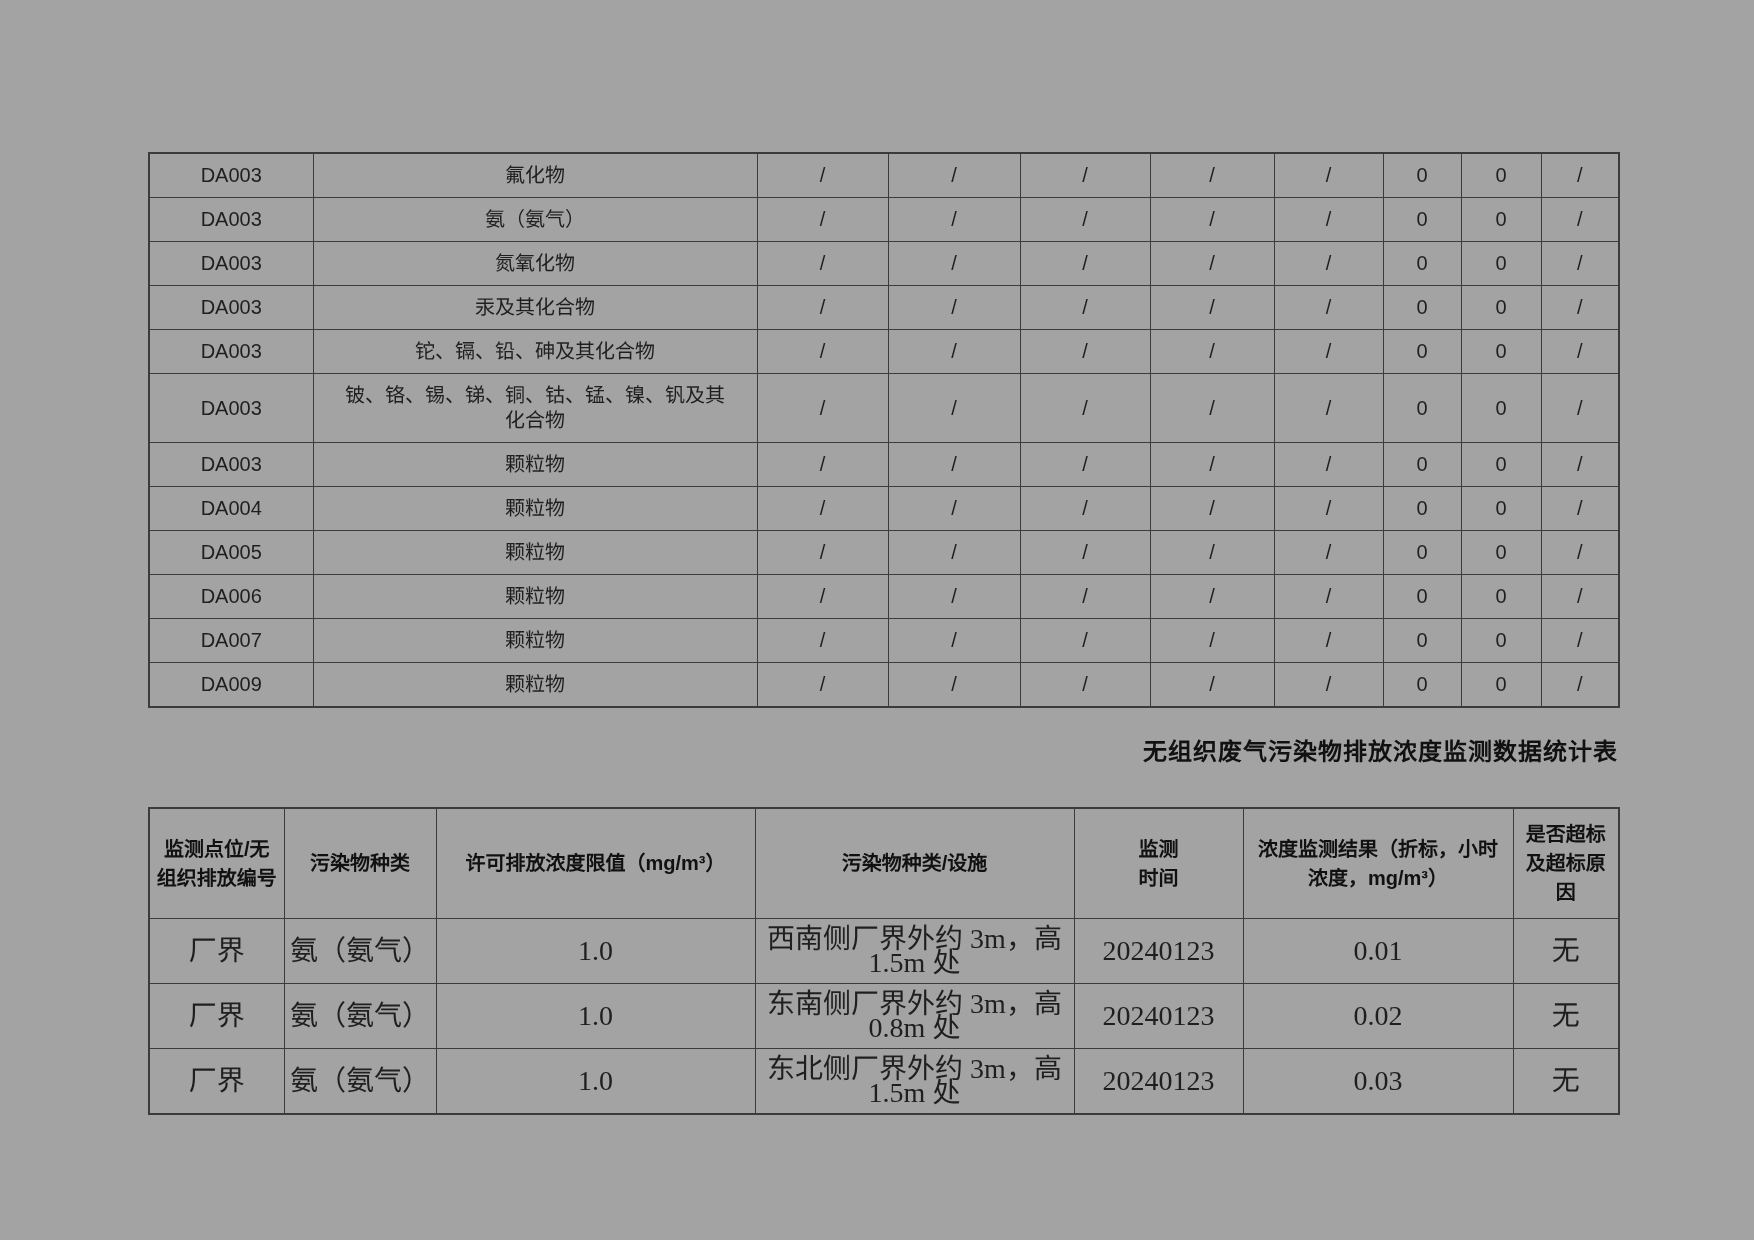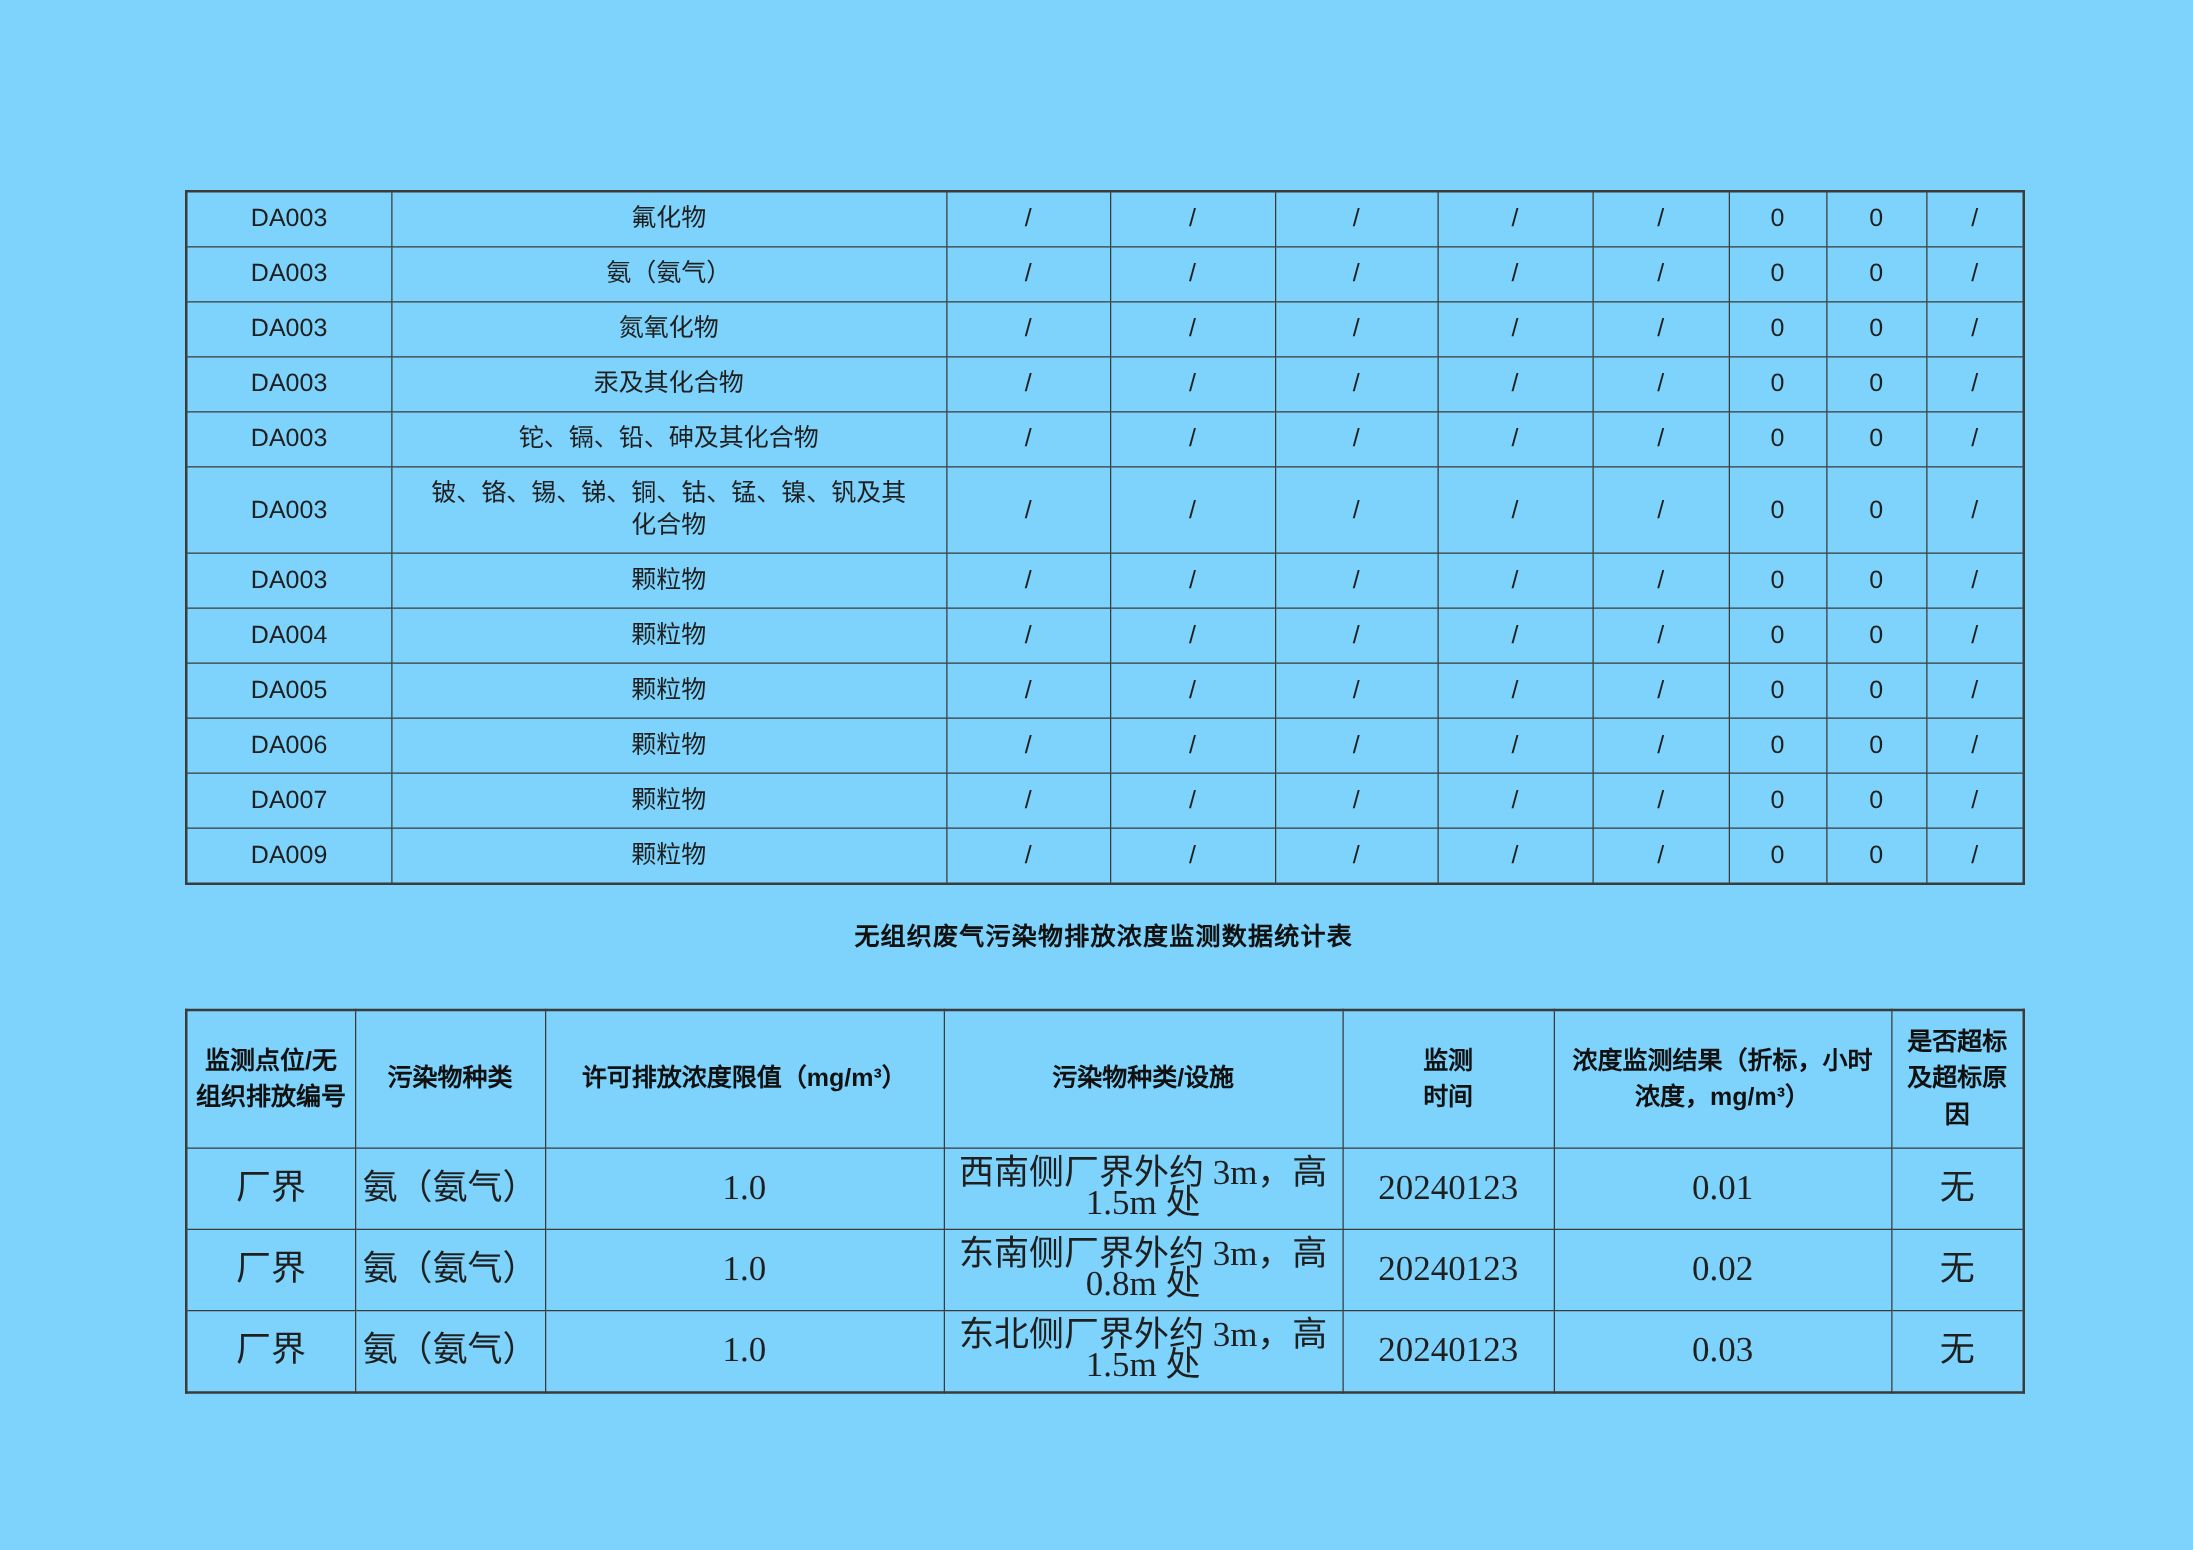--- a/index.html
+++ b/index.html
@@ -9,21 +9,21 @@
     width: 1754px;
     height: 1240px;
     overflow: hidden;
     font-family: "Liberation Sans", "DejaVu Sans", sans-serif;
     color: #1f1f1f;
   }
   .page {
     position: relative;
     width: 1754px;
     height: 1240px;
-    background: #7dd3fc;
+    background: #a3a3a3;
   }
   .content {
     position: absolute;
     left: 148px;
     top: 152px;
     width: 1470px;
   }
   table {
     border-collapse: collapse;
     table-layout: fixed;
@@ -43,28 +43,27 @@
     padding: 9px 4px;
     font-family: "Liberation Sans", "DejaVu Sans", sans-serif;
   }
   .t1 td.pollutant {
     padding-left: 23px;
     padding-right: 23px;
   }
   
   .section-title {
     width: 1470px;
-    text-align: center;
-    font-size: 20px;
+    text-align: right;
+    font-size: 24px;
     font-weight: 700;
     line-height: 38px;
     margin: 25px 0 36px 0;
     color: #111111;
     letter-spacing: 1px;
-    font-family: Liberation Mono, monospace;
   }
   
   .t2 thead th {
     font-size: 20px;
     font-weight: 700;
     line-height: 29px;
     padding: 11px 6px;
     white-space: pre-line;
     color: #111111;
   }

